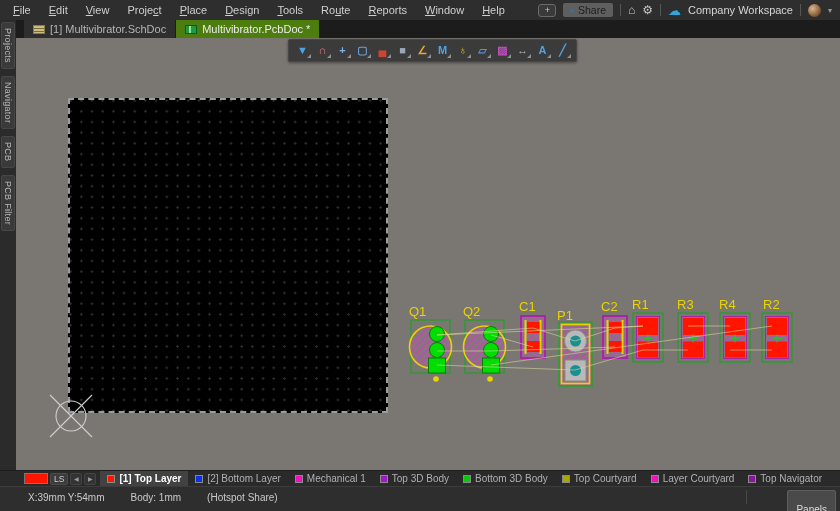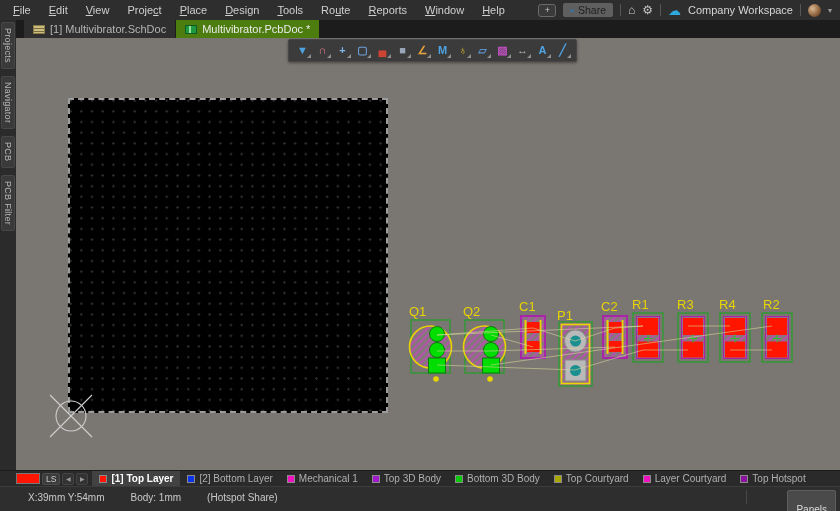--- a/index.html
+++ b/index.html
@@ -55,21 +55,21 @@
        border-radius:2px;display:flex;align-items:center;padding:0 4px;gap:1px;z-index:4;
        box-shadow:0 1px 3px rgba(0,0,0,.4);}
   .ticon{position:relative;width:19px;height:21px;line-height:21px;text-align:center;font-size:11px;
        font-weight:bold;cursor:default;}
   .ticon::after{content:"";position:absolute;right:1px;bottom:3px;width:0;height:0;border-style:solid;
        border-width:0 0 4px 4px;border-color:transparent transparent #8f8f8f transparent;}
 
   
   .layerbar{height:16px;background:#2a2a2a;border-top:1px solid #1c1c1c;display:flex;align-items:center;
        font-size:10px;box-sizing:border-box;overflow:hidden;white-space:nowrap;}
-  .lb-left{display:flex;align-items:center;padding-left:16px;gap:2px;}
+  .lb-left{display:flex;align-items:center;padding-left:24px;gap:2px;}
   .cur-swatch{width:22px;height:9px;border:1px solid #777;}
   .ls-btn{background:#3c3c3c;border:1px solid #4c4c4c;border-radius:2px;color:#ccc;font-size:8.5px;
        height:12px;line-height:10px;padding:0 3px;font-family:inherit;}
   .arr-btn{background:#333;border:1px solid #444;width:12px;height:12px;font-size:6px;color:#9a9a9a;
        line-height:10px;padding:0;border-radius:2px;}
   .layer-tabs{display:flex;align-items:stretch;margin-left:4px;height:16px;}
   .layer-tab{display:flex;align-items:center;gap:4px;padding:0 7px;color:#b0b0b0;cursor:default;}
   .layer-tab.active{background:#424242;color:#fff;font-weight:bold;text-align:center;}
   .sw{width:8px;height:8px;border:1px solid #8a8a8a;box-sizing:border-box;}
 
@@ -301,21 +301,21 @@
         <div class="layer-tab">
           <span class="sw" style="background: rgb(168, 168, 0);"></span>
           <span>Top Courtyard</span>
         </div>
         <div class="layer-tab">
           <span class="sw" style="background: rgb(240, 18, 190);"></span>
           <span>Layer Courtyard</span>
         </div>
         <div class="layer-tab">
           <span class="sw" style="background: rgb(140, 20, 160);"></span>
-          <span>Top Hotspot</span>
+          <span>Top Navigator</span>
         </div>
         <div class="layer-tab"></div>
       </div>
   </div>
 
   <div class="statusbar">
     <span class="sb-item">X:39mm Y:54mm</span>
     <span class="sb-item">Body: 1mm</span>
     <span class="sb-item">(Hotspot Share)</span>
     <span class="sb-sep"></span>

